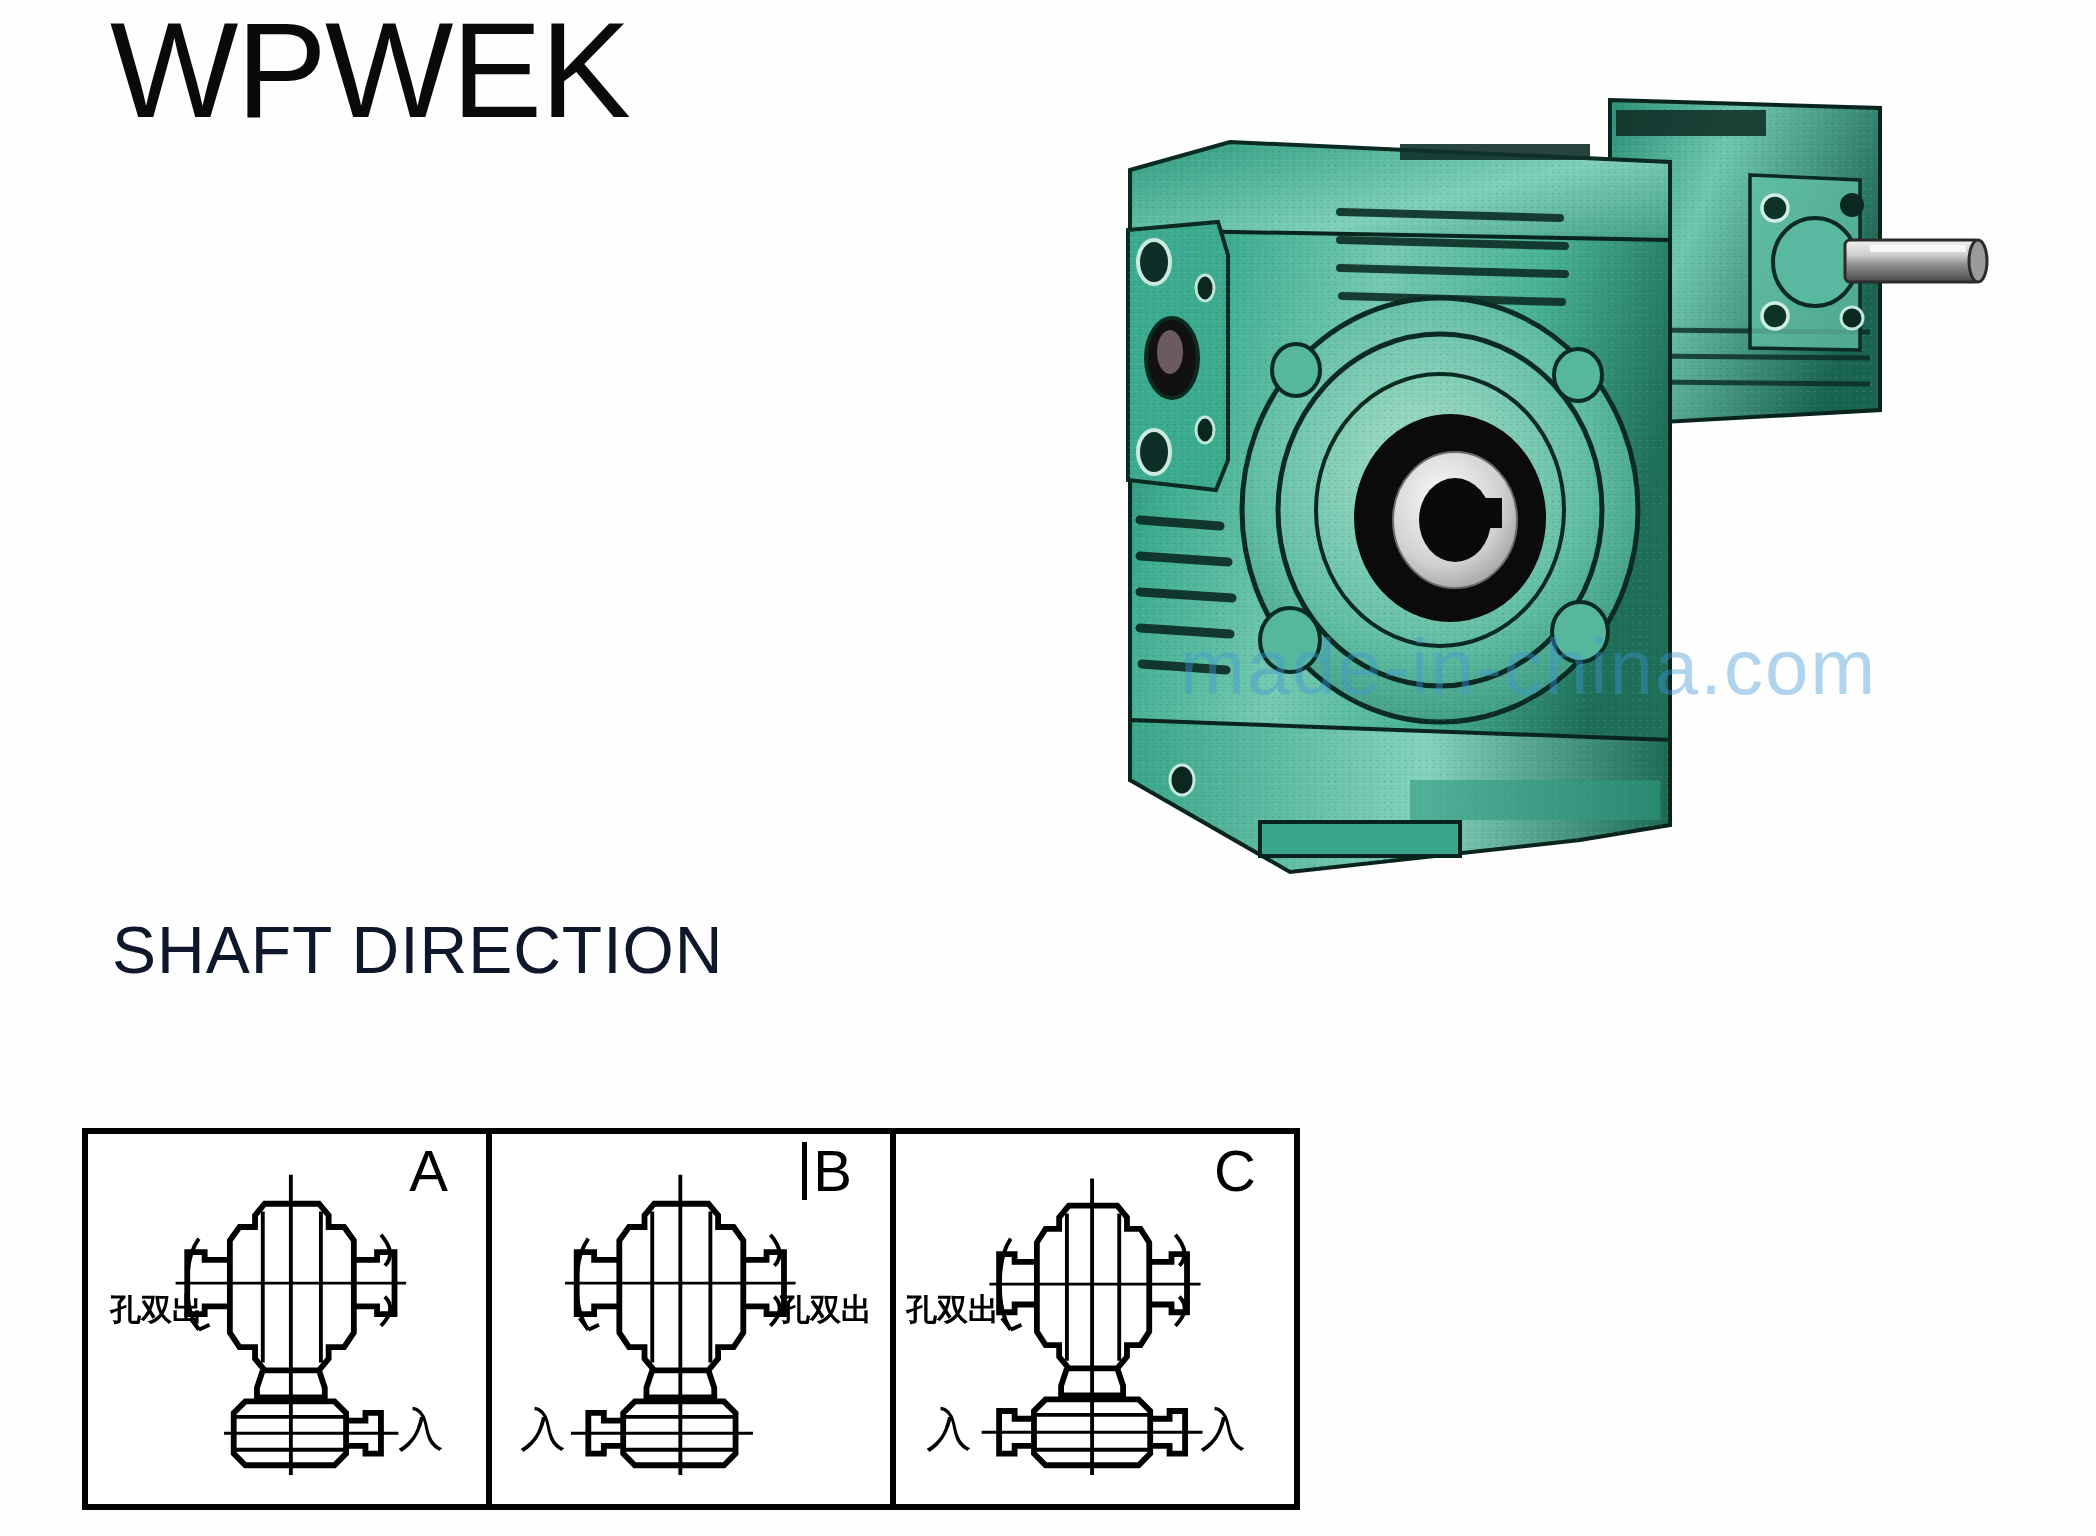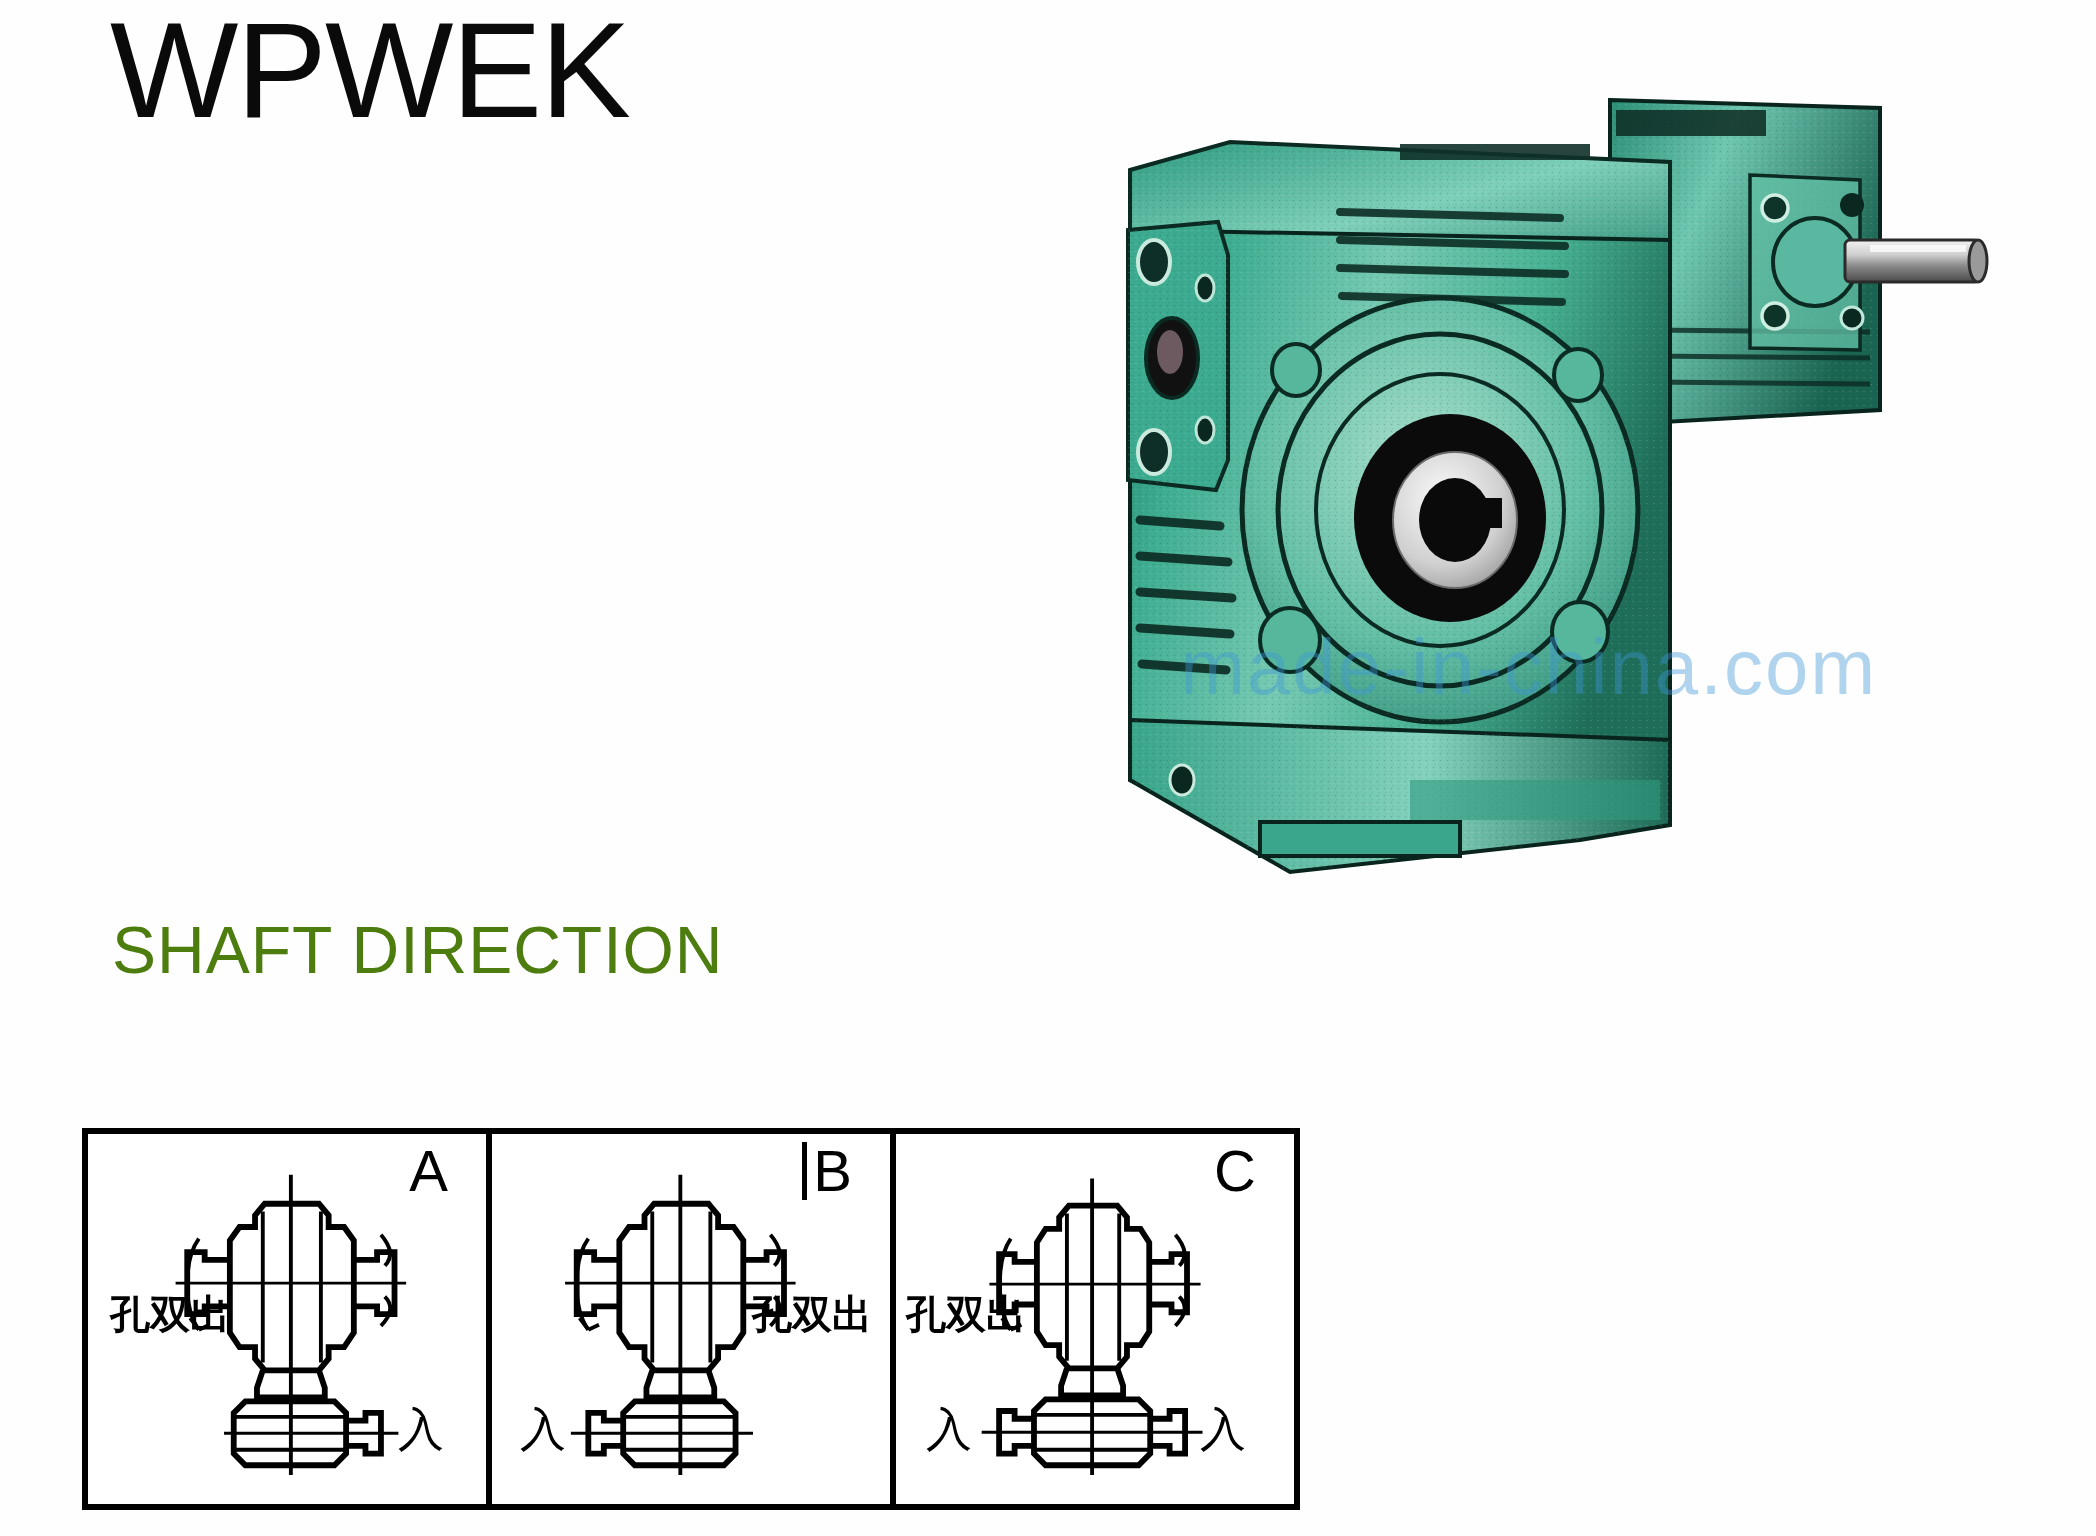--- a/index.html
+++ b/index.html
@@ -45,21 +45,21 @@
     color: #111;
     line-height: 1.0;
     white-space: nowrap;
   }
   #heading-en {
     margin-top: 12px;
     font-family: "Liberation Sans", sans-serif;
     font-size: 66px;
     font-weight: 400;
     letter-spacing: 1px;
-    color: #4d7c0f;
+    color: #0f172a;
     line-height: 1.0;
     white-space: nowrap;
   }
 
   
   #shaft-table {
     position: absolute;
     left: 82px;
     top: 1128px;
     width: 1218px;
@@ -89,21 +89,21 @@
     line-height: 1;
   }
   .cell-letter.letter-b {
     border-left: 5px solid #000;
     padding-left: 6px;
   }
 
   .lbl {
     position: absolute;
     font-family: "DejaVu Sans", sans-serif;
-    font-size: 40px;
+    font-size: 31px;
     font-weight: 700;
     color: #000;
     white-space: nowrap;
     line-height: 1;
   }
   .lbl.big {
     font-size: 46px;
     font-weight: 400;
   }
 

